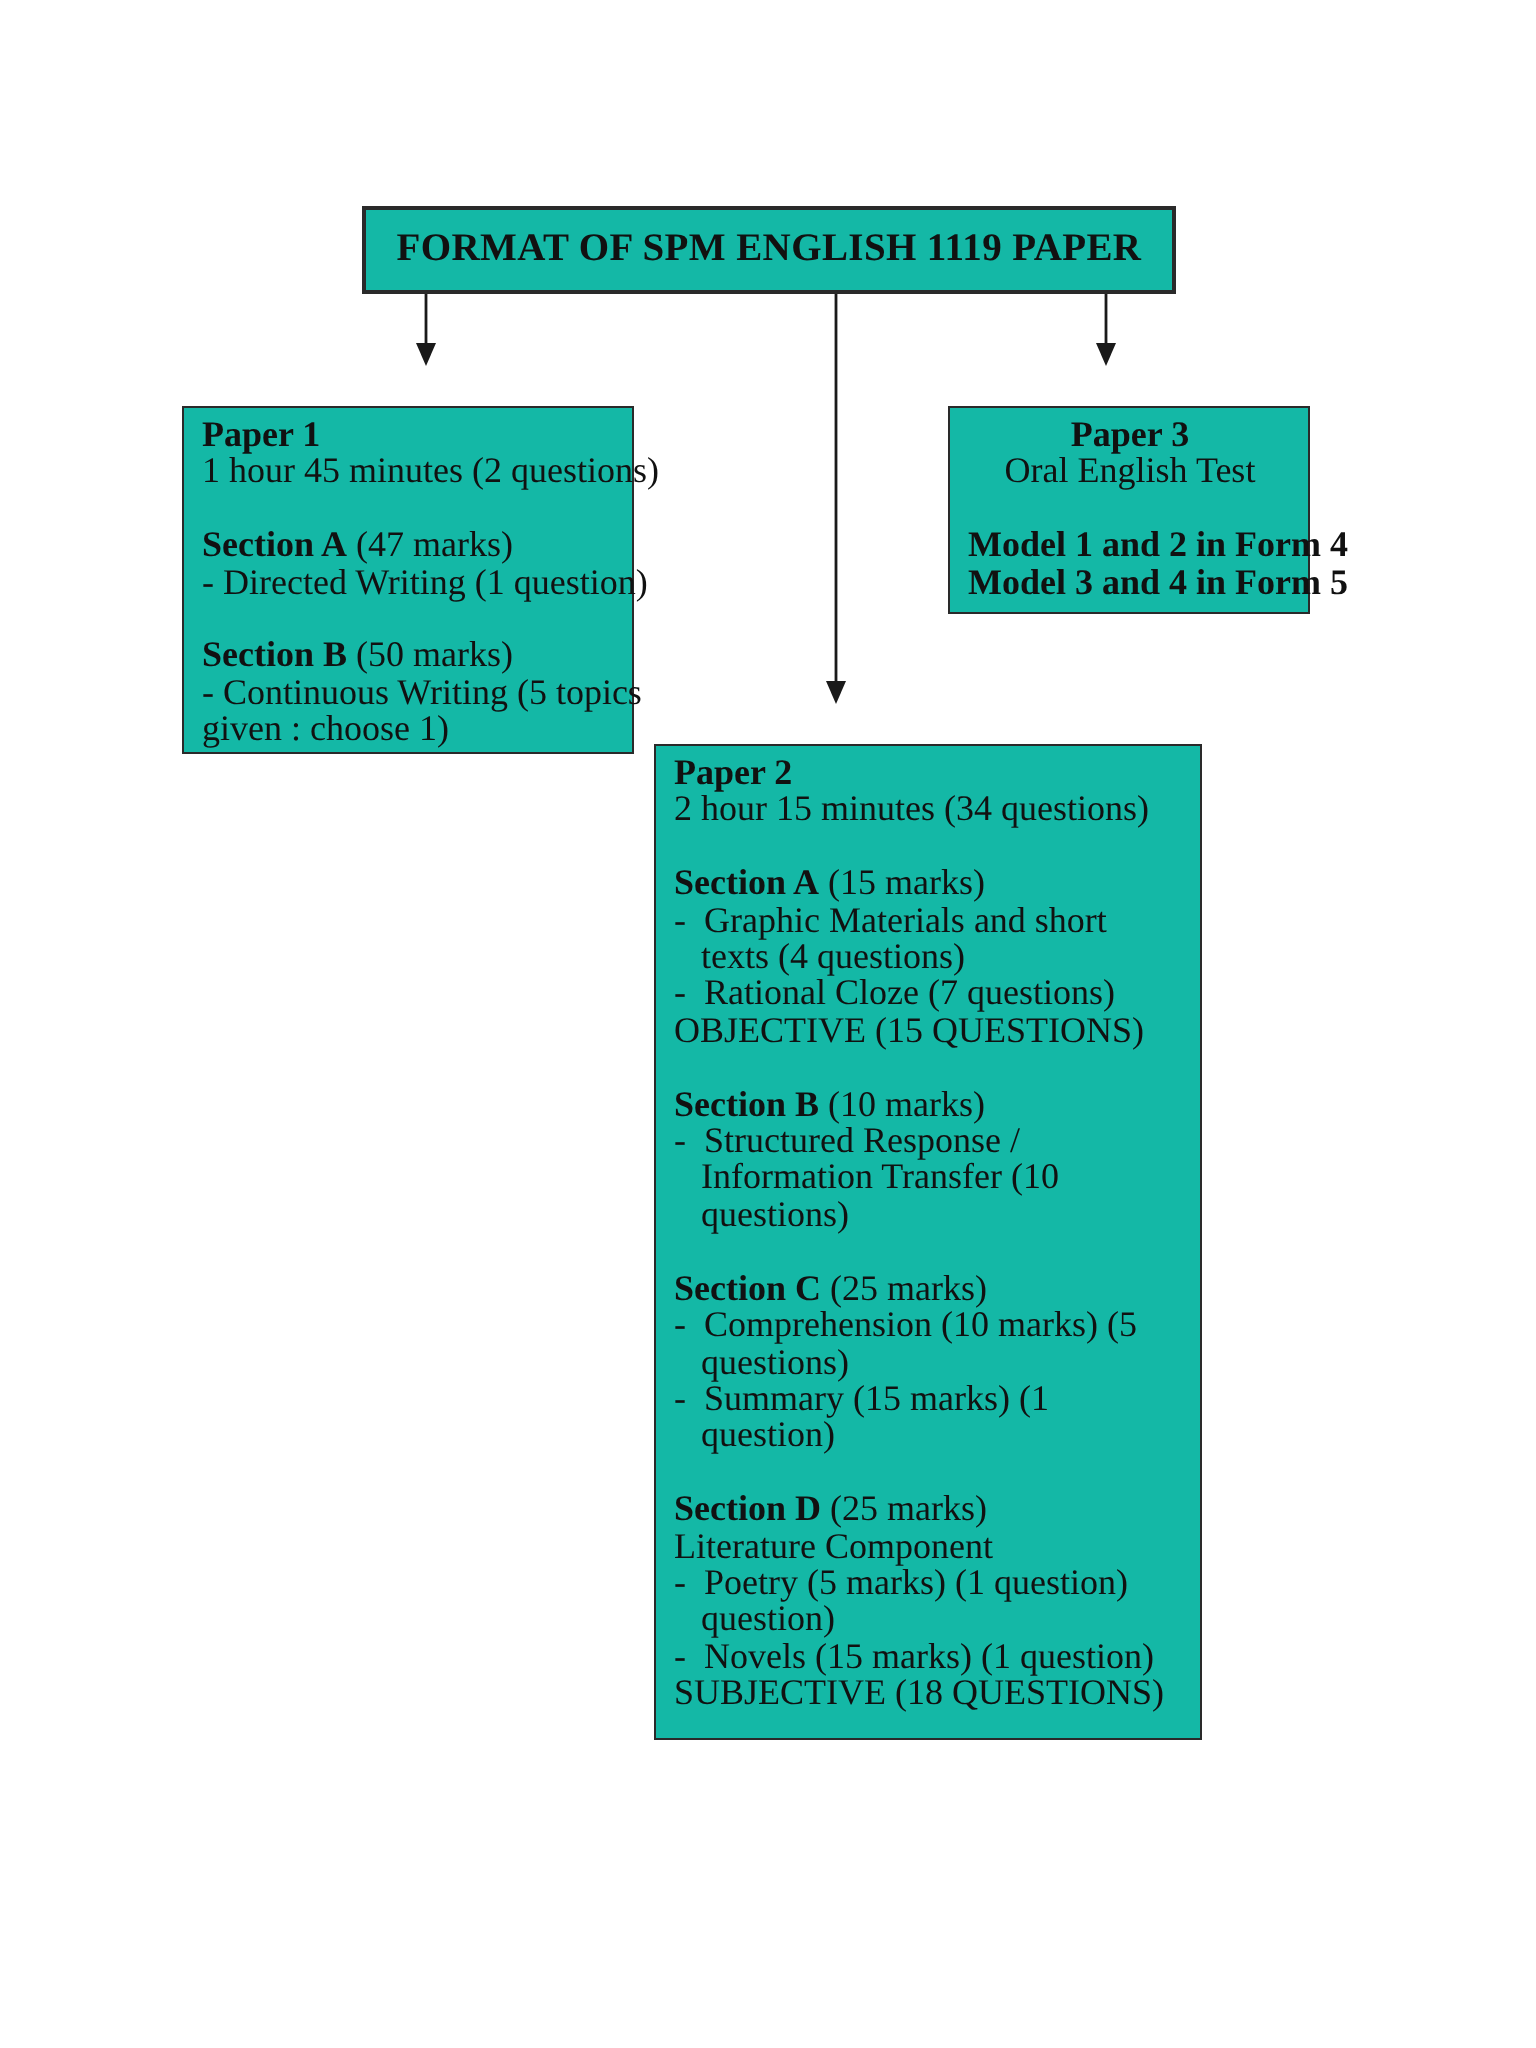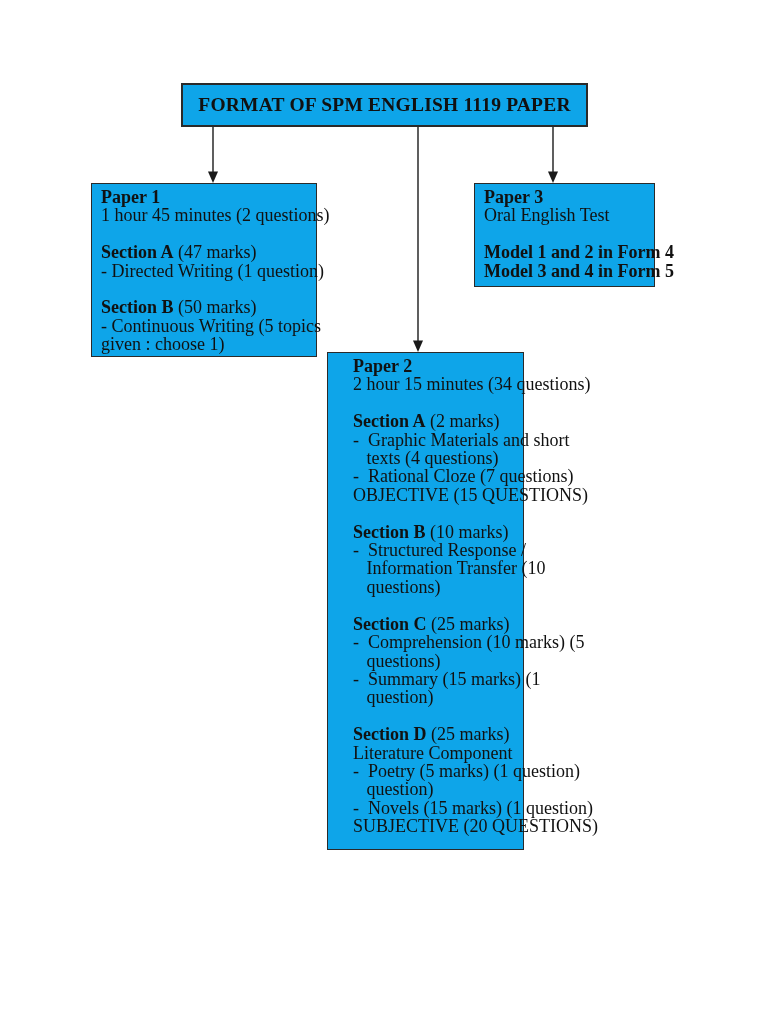--- a/index.html
+++ b/index.html
@@ -11,41 +11,42 @@
     position: relative;
     width: 768px;
     height: 1024px;
     background: #ffffff;
     font-family: "Liberation Serif", "DejaVu Serif", serif;
     color: #111111;
     overflow: hidden;
   }
   .box {
     position: absolute;
-    background: #0ea5e9;
+    background: #14b8a6;
     border: 1.5px solid #2a2a2a;
     box-sizing: border-box;
+    margin-top: 20px;
   }
   .title-box {
     left: 181px;
     top: 83px;
     width: 407px;
     height: 44px;
     border-width: 2px;
     display: flex;
     align-items: center;
     justify-content: center;
     font-weight: bold;
     font-size: 19.5px;
     letter-spacing: 0.2px;
     white-space: nowrap;
   }
   #box-paper1 { left: 91px;  top: 183px; width: 226px; height: 174px; }
-  #box-paper3 { left: 474px; top: 183px; width: 181px; height: 104px; }
-  #box-paper2 { left: 327px; top: 352px; width: 197px; height: 498px; padding-left: 16px; }
+  #box-paper3 { left: 474px; top: 183px; width: 181px; height: 104px; text-align: center; }
+  #box-paper2 { left: 327px; top: 352px; width: 274px; height: 498px; }
   .box-content {
     padding: 4px 8px 0 9px;
     font-size: 18px;
     line-height: 18.4px;
   }
   .line {
     white-space: pre;
     min-height: 18.4px;
   }
   .b { font-weight: bold; }
@@ -92,21 +93,21 @@
         <div class="line"><span>- Continuous Writing (5 topics</span></div>
         <div class="line"><span>given : choose 1)</span></div>
       </div>
   </div>
 
   <div class="box" id="box-paper2">
     <div class="box-content">
         <div class="line"><span class="b">Paper 2</span></div>
         <div class="line"><span>2 hour 15 minutes (34 questions)</span></div>
         <div class="line">&nbsp;</div>
-        <div class="line"><span class="b">Section A</span><span> (2 marks)</span></div>
+        <div class="line"><span class="b">Section A</span><span> (15 marks)</span></div>
         <div class="line"><span>-  Graphic Materials and short</span></div>
         <div class="line"><span>   texts (4 questions)</span></div>
         <div class="line"><span>-  Rational Cloze (7 questions)</span></div>
         <div class="line"><span>OBJECTIVE (15 QUESTIONS)</span></div>
         <div class="line">&nbsp;</div>
         <div class="line"><span class="b">Section B</span><span> (10 marks)</span></div>
         <div class="line"><span>-  Structured Response /</span></div>
         <div class="line"><span>   Information Transfer (10</span></div>
         <div class="line"><span>   questions)</span></div>
         <div class="line">&nbsp;</div>
@@ -114,21 +115,21 @@
         <div class="line"><span>-  Comprehension (10 marks) (5</span></div>
         <div class="line"><span>   questions)</span></div>
         <div class="line"><span>-  Summary (15 marks) (1</span></div>
         <div class="line"><span>   question)</span></div>
         <div class="line">&nbsp;</div>
         <div class="line"><span class="b">Section D</span><span> (25 marks)</span></div>
         <div class="line"><span>Literature Component</span></div>
         <div class="line"><span>-  Poetry (5 marks) (1 question)</span></div>
         <div class="line"><span>   question)</span></div>
         <div class="line"><span>-  Novels (15 marks) (1 question)</span></div>
-        <div class="line"><span>SUBJECTIVE (20 QUESTIONS)</span></div>
+        <div class="line"><span>SUBJECTIVE (18 QUESTIONS)</span></div>
       </div>
   </div>
 
   <div class="box" id="box-paper3">
     <div class="box-content">
         <div class="line"><span class="b">Paper 3</span></div>
         <div class="line"><span>Oral English Test</span></div>
         <div class="line">&nbsp;</div>
         <div class="line"><span class="b">Model 1 and 2 in Form 4</span></div>
         <div class="line"><span class="b">Model 3 and 4 in Form 5</span></div>

